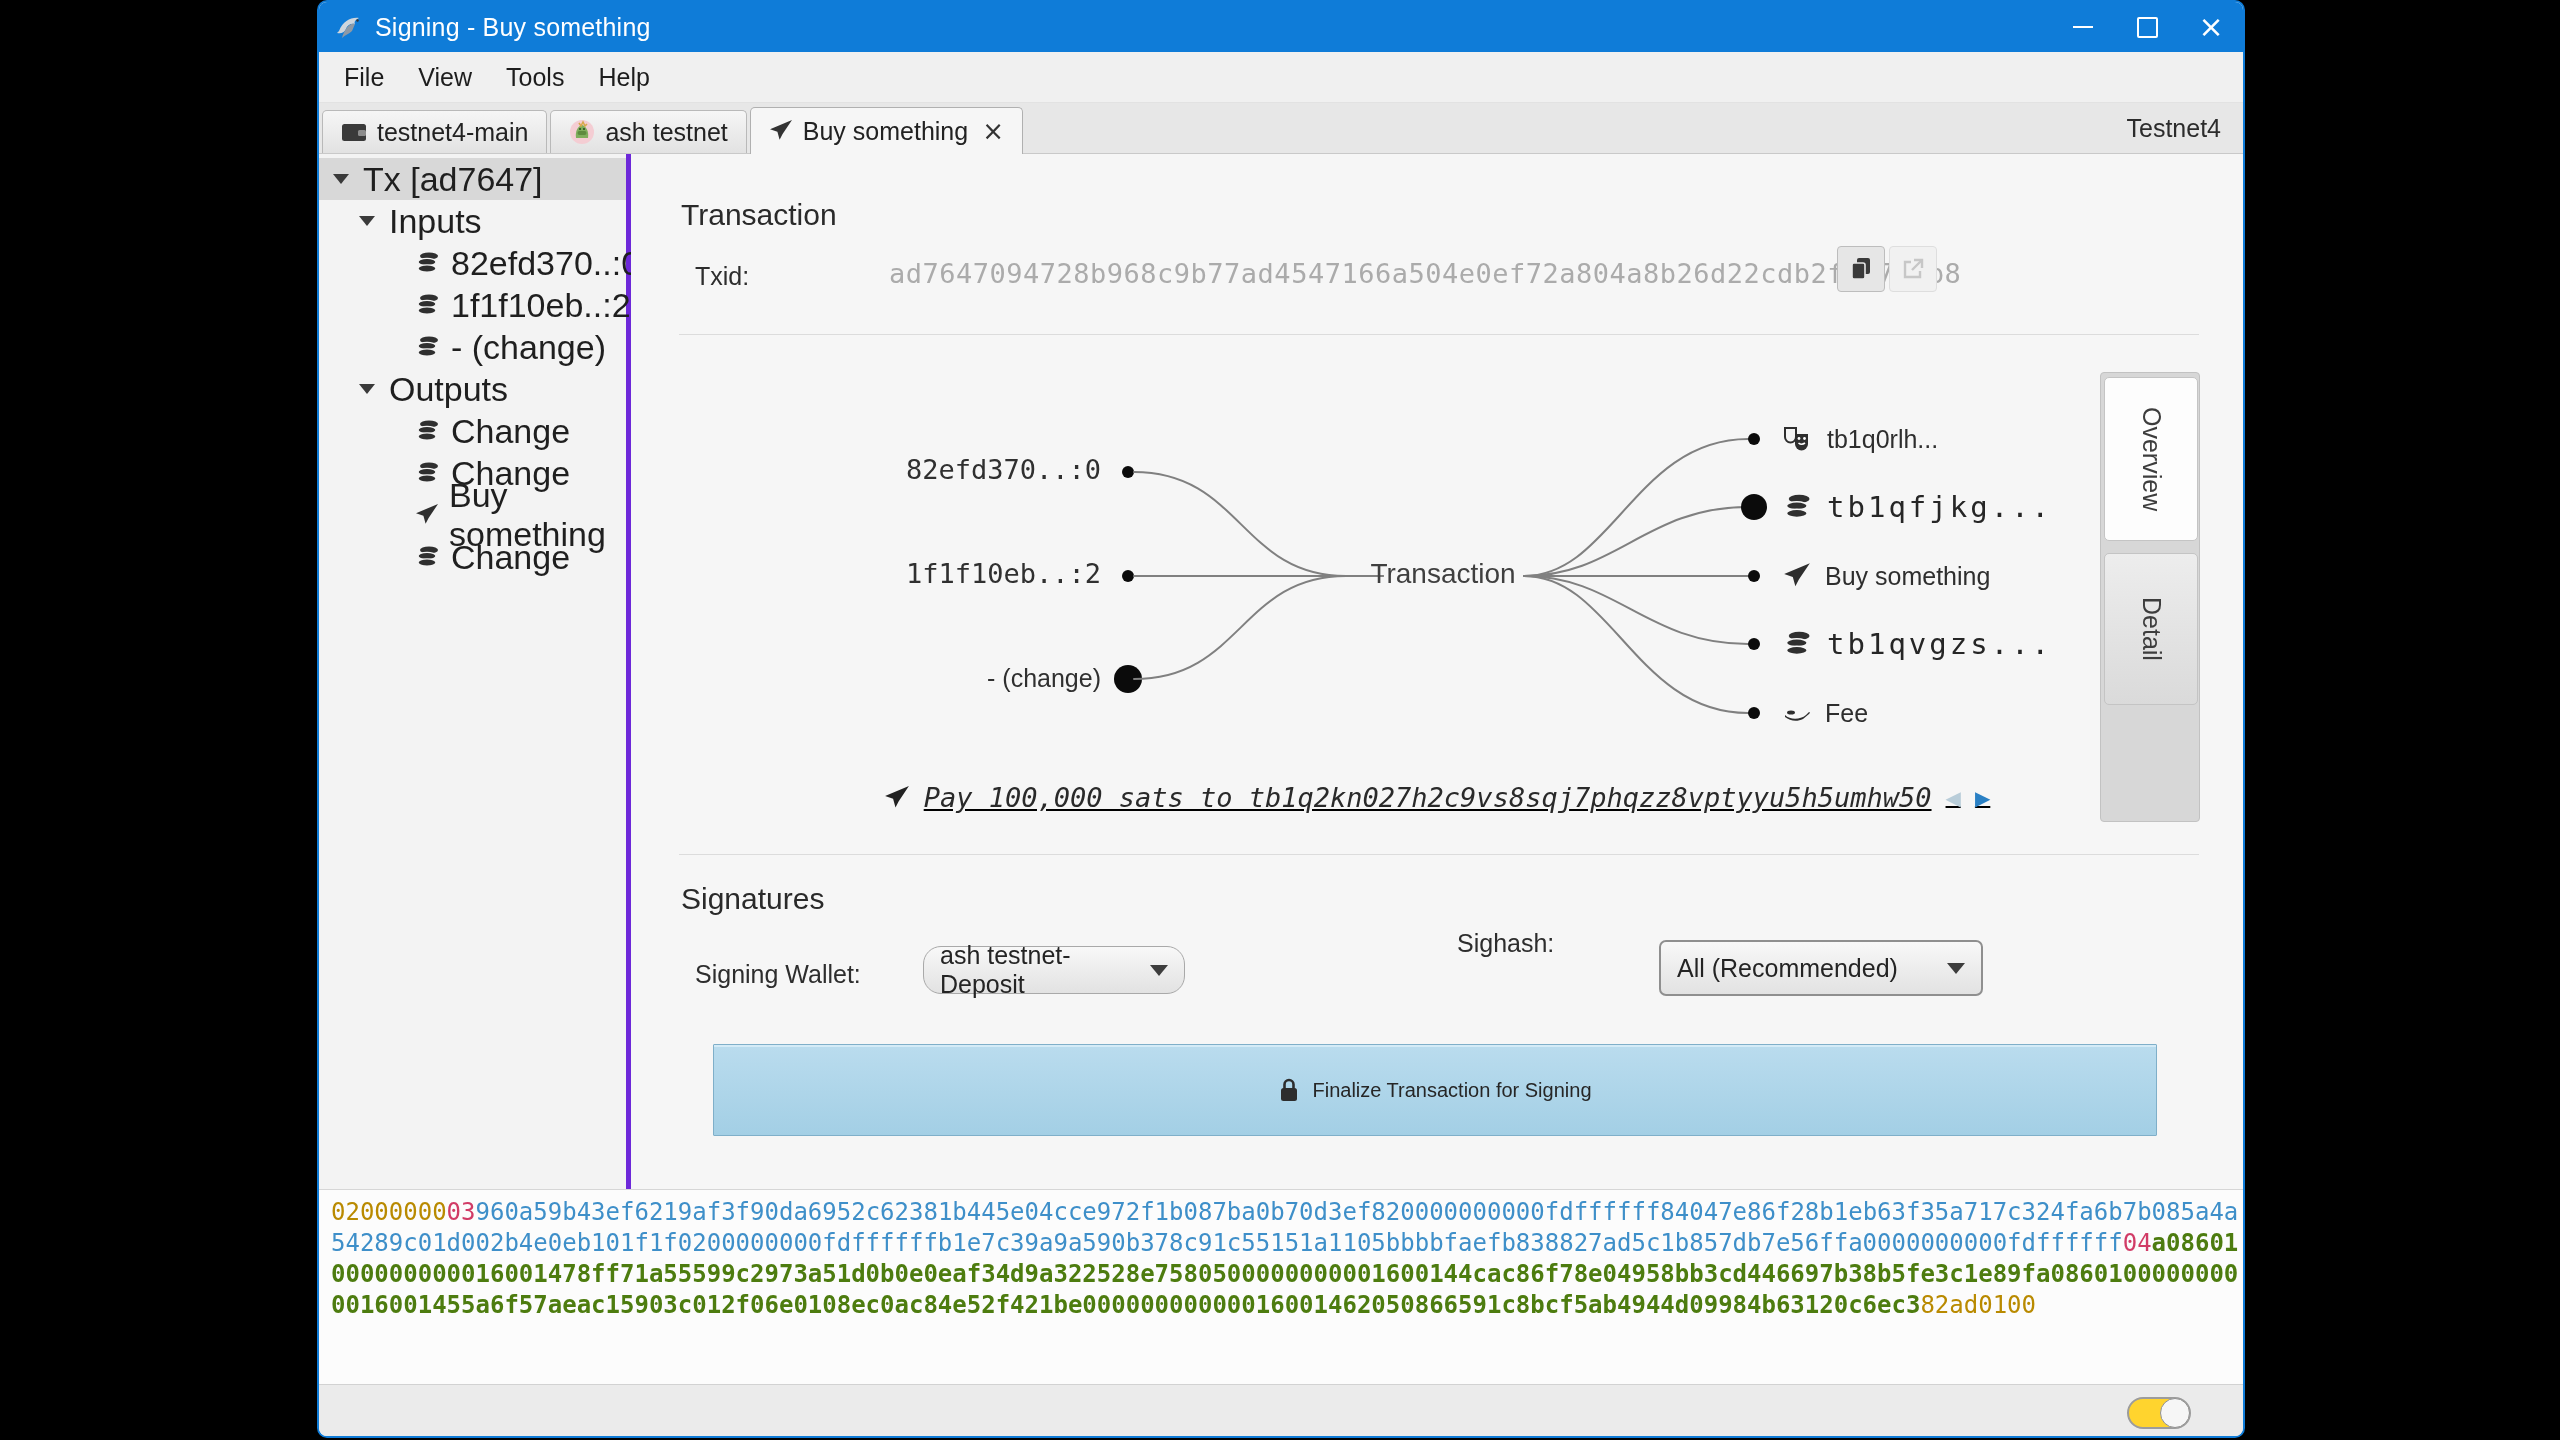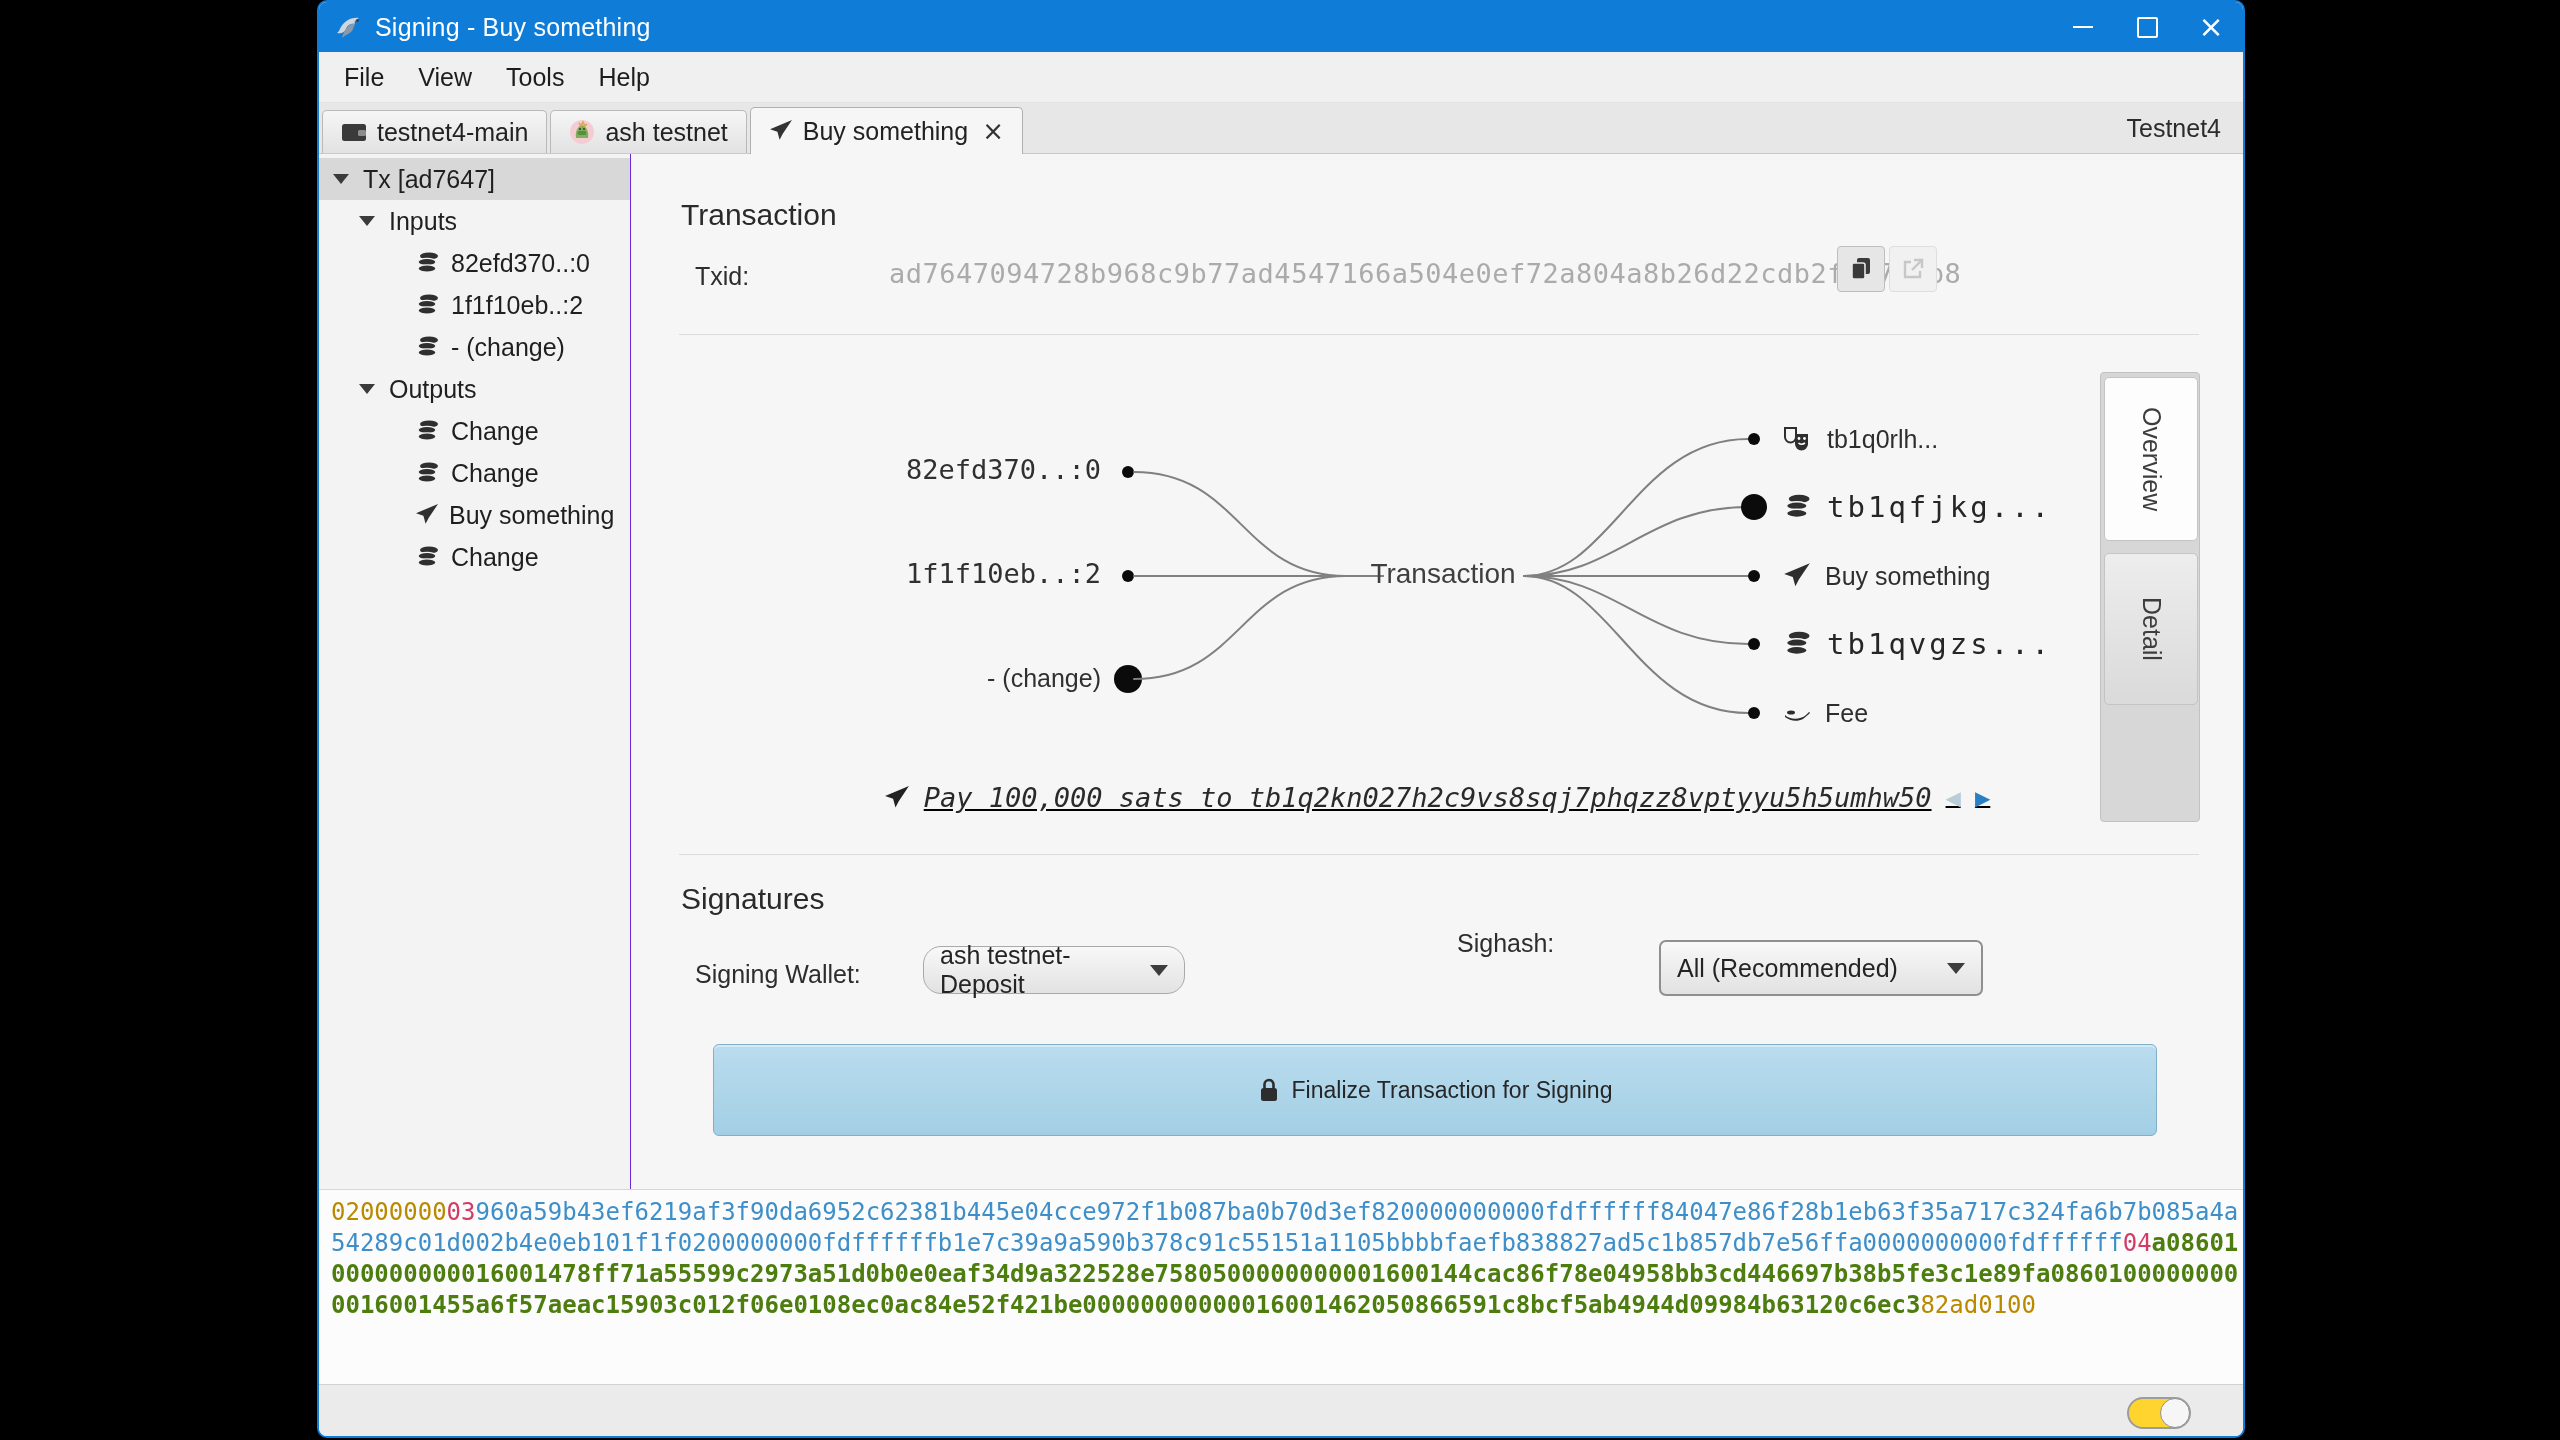--- a/index.html
+++ b/index.html
@@ -30,22 +30,22 @@
     border-bottom:1px solid #c9c9c9;}
   .tab{height:43px;display:flex;align-items:center;gap:10px;padding:0 18px;margin-left:3px;
     background:linear-gradient(#f6f6f6,#e2e2e2);border:1px solid #b9b9b9;border-bottom:none;
     border-radius:5px 5px 0 0;font-size:25px;color:#222;box-sizing:border-box;}
   .tab.active{background:#f6f6f6;height:47px;margin-bottom:-1px;border-color:#b0b0b0;}
   .tab .close{font-size:26px;color:#333;margin-left:4px;font-family:"DejaVu Sans",sans-serif;}
   .network-label{margin-left:auto;margin-bottom:10px;padding-right:22px;font-size:25px;color:#2c2c2c;}
 
   
   .bodyrow{display:flex;height:1035px;}
-  .tree{width:312px;background:#f3f3f3;border-right:1px solid #6d28d9;box-sizing:border-box;
-    padding-top:4px;font-size:25px;color:#1f1f1f;}
+  .tree{width:312px;background:#f3f3f3;border-right:5px solid #6d28d9;box-sizing:border-box;
+    padding-top:4px;font-size:34px;color:#1f1f1f;}
   .trow{height:42px;display:flex;align-items:center;}
   .trow.selected{background:#d8d8d8;}
   .caret{width:0;height:0;border-left:8px solid transparent;border-right:8px solid transparent;
     border-top:10px solid #3a3a3a;margin-right:14px;}
   .ind1{padding-left:14px;} .ind2{padding-left:40px;} .ind3{padding-left:96px;}
   .trow .ticon{display:flex;margin-right:10px;}
 
   
   .content{position:relative;flex:1;background:#f6f6f6;overflow:hidden;}
   .abs{position:absolute;}
@@ -77,23 +77,23 @@
   .vtab.active{background:#fdfdfd;border:1px solid #c4c4c4;height:164px;margin-top:4px;}
   .vtab.idle{background:linear-gradient(#ededed,#dadada);border:1px solid #c4c4c4;height:152px;margin-top:12px;}
 
   
   .select{background:linear-gradient(#f8f8f8,#e2e2e2);border:1px solid #a9a9a9;border-radius:5px;
     display:flex;align-items:center;justify-content:space-between;padding:0 16px;box-sizing:border-box;
     font-size:25px;color:#242424;}
   .select.focused{border:2px solid #8f8f8f;border-radius:7px;}
   .sel-arrow{width:0;height:0;border-left:9px solid transparent;border-right:9px solid transparent;
     border-top:11px solid #3d3d3d;margin-left:18px;}
-  .finalize{background:linear-gradient(#badcee,#a3cfe5);border:1px solid #7fafc9;border-radius:6px;
+  .finalize{background:linear-gradient(#badcee,#a3cfe5);border:1px solid #7fafc9;border-radius:1px;
     box-shadow:inset 0 2px 0 #d4ebf7;display:flex;align-items:center;justify-content:center;gap:12px;
-    font-size:23px;color:#262626;box-sizing:border-box;}
+    font-size:20px;color:#262626;box-sizing:border-box;}
 
   
   .hexpanel{height:195px;background:#fcfcfc;border-top:1px solid #d6d6d6;box-sizing:border-box;
     padding:7px 0 0 12px;font-family:"DejaVu Sans Mono",monospace;font-size:24px;line-height:31px;white-space:nowrap;}
   .seg-version{color:#b98a00;} .seg-count{color:#d13b66;} .seg-input{color:#3e8fc9;}
   .seg-output{color:#4d7c0f;font-weight:bold;} .seg-locktime{color:#b98a00;}
 
   
   .statusbar{height:56px;background:#ebebeb;border-top:1px solid #d2d2d2;display:flex;align-items:center;box-sizing:border-box;}
   .toggle{margin-left:auto;margin-right:52px;width:64px;height:32px;border-radius:16px;background:#ffd42e;

